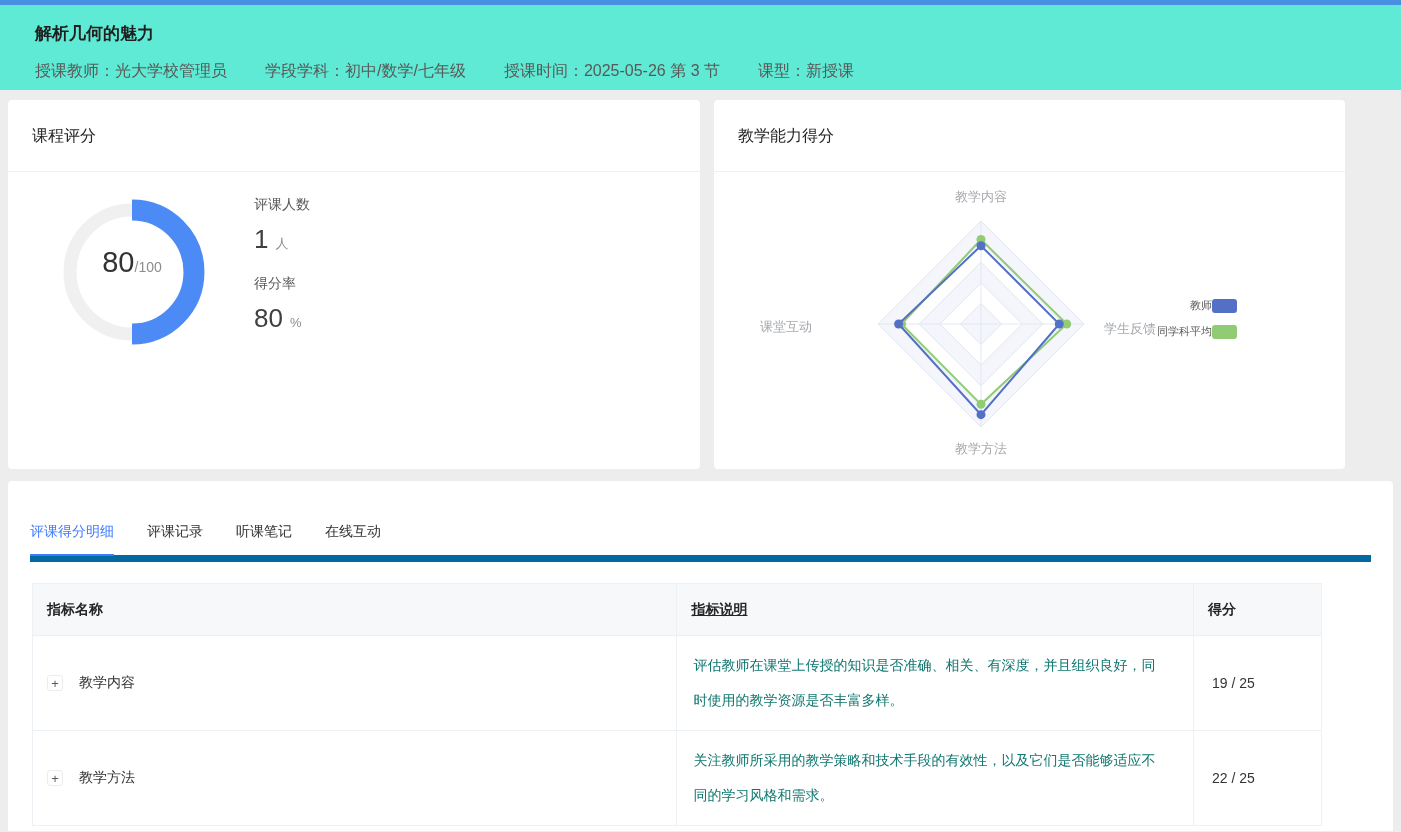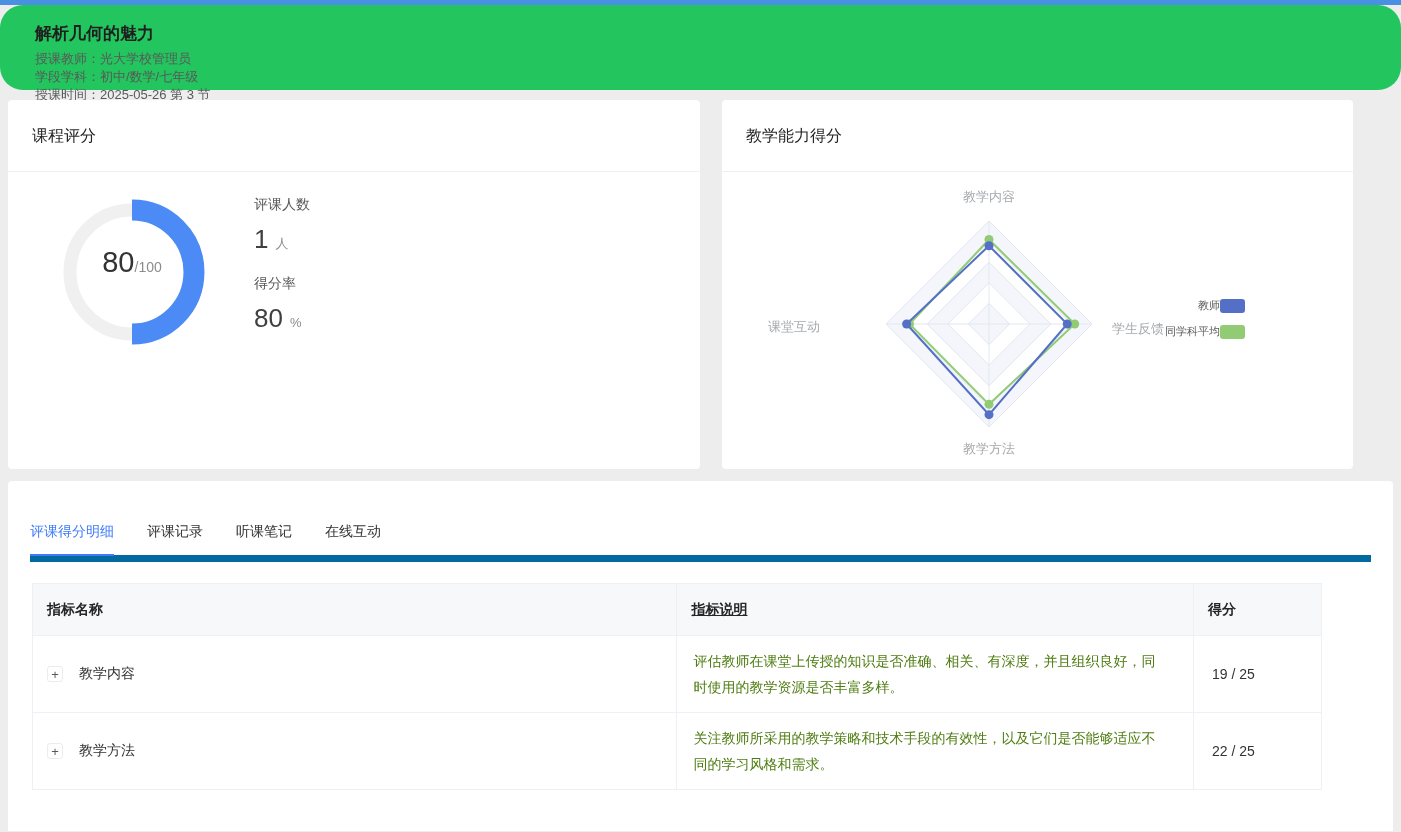--- a/index.html
+++ b/index.html
@@ -1,27 +1,27 @@
 <!DOCTYPE html>
 <html><head>
 <meta charset="utf-8">
 <style>
   * { margin:0; padding:0; box-sizing:border-box; }
   html,body { width:1401px; height:832px; overflow:hidden; background:#ededed;
               font-family:"Liberation Sans","DejaVu Sans",sans-serif; }
   .topbar { height:5px; background:#4a90e2; }
   
-  .page-header { background:#22c55e; padding:17px 0 0 35px; height:85px;border-radius:23px; }
+  .page-header { background:#5eead4; padding:17px 0 0 35px; height:85px; }
   .page-title { font-size:17px; font-weight:bold; color:#1f1f1f; }
-  .meta-row { margin-top:5px; font-size:13px; color:#595959; display:flex;flex-direction:column; }
+  .meta-row { margin-top:16px; font-size:16px; color:#595959; display:flex; }
   .meta-item { margin-right:38px; }
   
   .cards-row { display:flex; margin:10px 8px 0 8px; }
   .card { background:#fff; border-radius:4px; }
-  .card-left { width:692px; margin-right:22px; }
+  .card-left { width:692px; margin-right:14px; }
   .card-right { width:631px; }
   .card-title { height:72px; line-height:72px; padding-left:24px; font-size:16px;
                 color:#262626; border-bottom:1px solid #f0f0f0; }
   .card-body { position:relative; height:297px; }
   
   .donut-wrap { position:absolute; left:51px; top:27px; width:146px; height:146px; }
   .donut-center { position:absolute; inset:0; display:flex; align-items:baseline;
                   justify-content:center; padding-top:47px; }
   .donut-score { font-size:29px; color:#333; }
   .donut-denom { font-size:14px; color:#8c8c8c; }
@@ -51,21 +51,21 @@
   
   .score-table { margin:21px 22px 0 24px; width:1290px; border-collapse:collapse;
                  font-size:14px; }
   .score-table th, .score-table td { border:1px solid #edf0f4; text-align:left; }
   .score-table th { background:#f7f8fa; color:#262626; font-weight:bold;
                     height:52px; padding-left:14px; }
   .col-name  { width:645px; }
   .col-desc  { width:517px;text-decoration:underline; }
   .col-score { width:128px; }
   .cell-name { padding-left:14px; height:77px; color:#333; }
-  .cell-desc { padding:12px 28px 12px 16px; color:#4d7c0f; line-height:26px; }
+  .cell-desc { padding:12px 28px 12px 16px; color:#0f766e; line-height:35px; }
   .cell-score{ padding-left:18px; color:#333; }
   .expander { display:inline-flex; width:16px; height:16px; border:1px solid #ececec;
               border-radius:3px; align-items:center; justify-content:center;
               font-size:13px; color:#595959; background:#fff; margin-right:12px;
               vertical-align:middle; cursor:pointer; }
   .row-name-text { vertical-align:middle; }
 </style>
 </head>
 <body>
 

